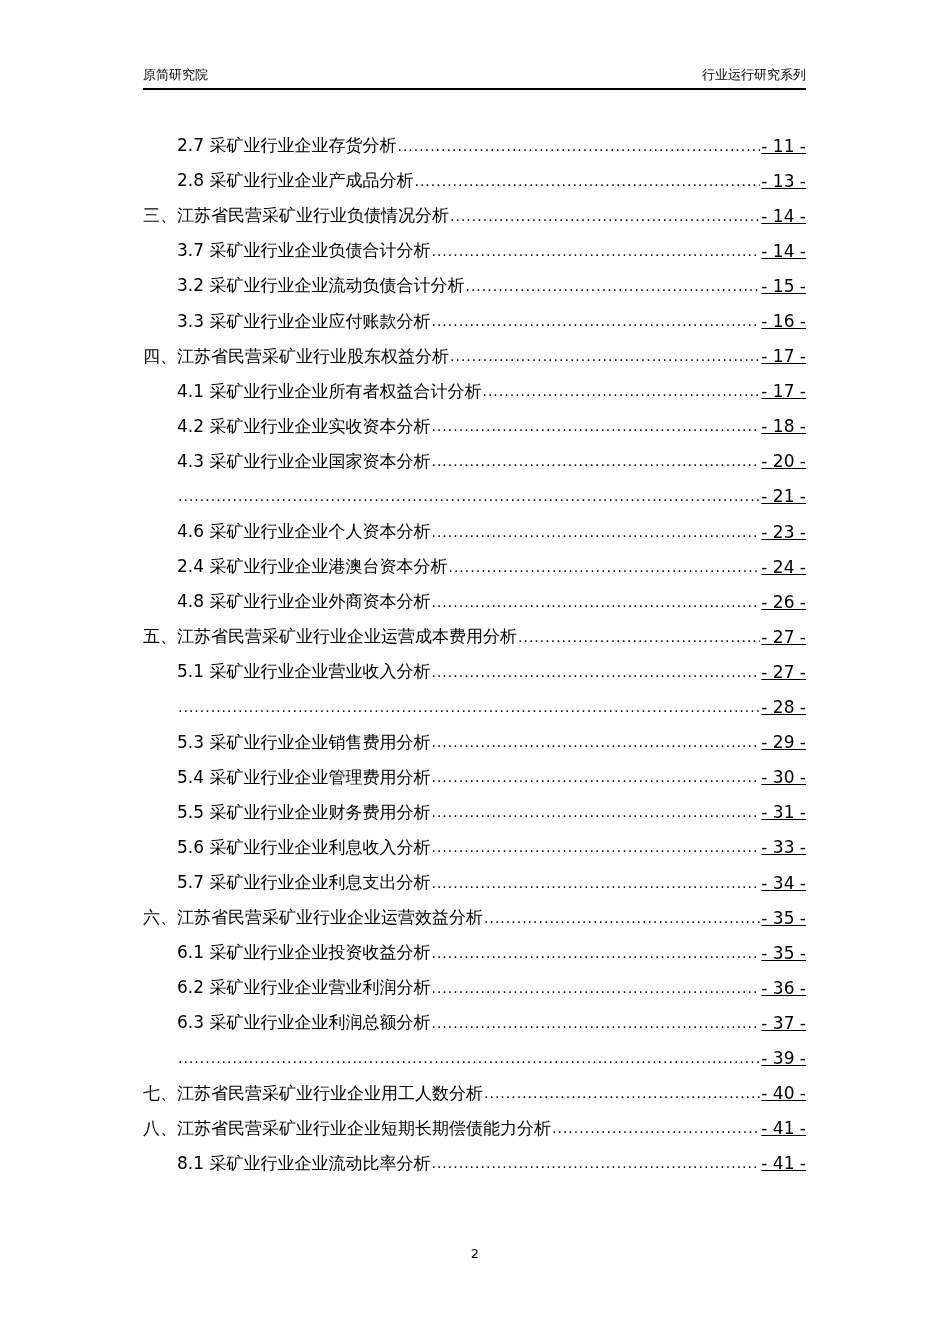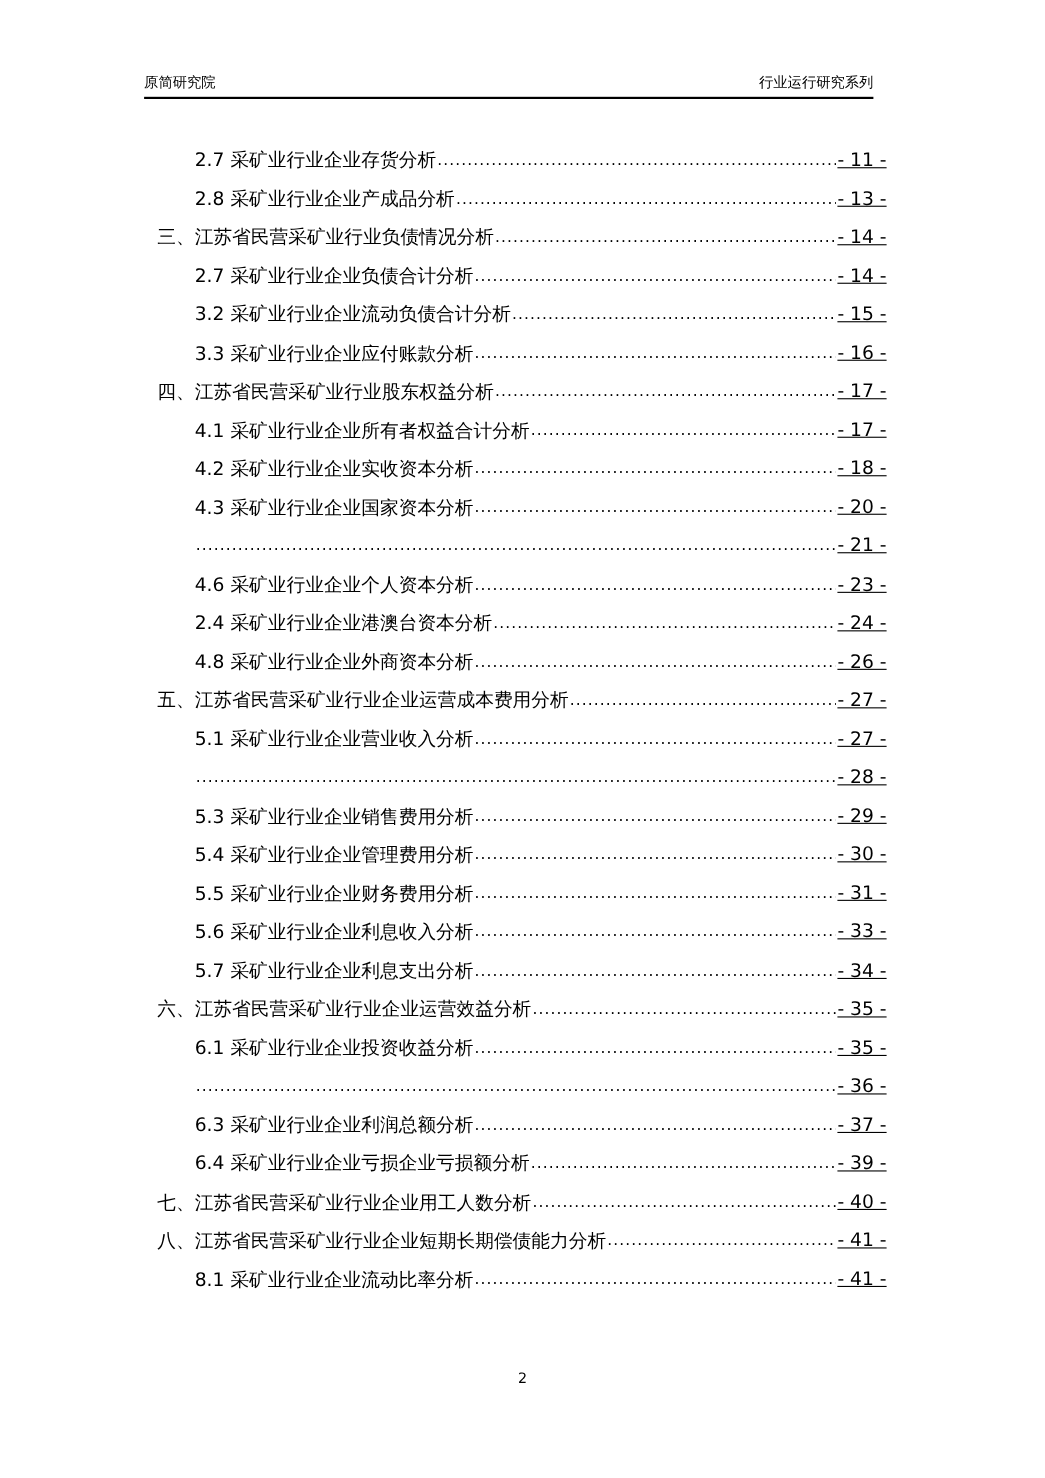--- a/index.html
+++ b/index.html
@@ -1,18 +1,18 @@
 <!DOCTYPE html>
 <html><head>
 <meta charset="utf-8">
 <style>
   html, body { margin: 0; padding: 0; background: #ffffff; }
   body { width: 950px; height: 1344px; position: relative; overflow: hidden;
          font-family: "DejaVu Sans", "Liberation Sans", sans-serif; color: #000; }
-  .header { position: absolute; left: 131px; top: 66px; width: 663px; height: 22px;
+  .header { position: absolute; left: 143px; top: 66px; width: 663px; height: 22px;
             border-bottom: 2px solid #000; }
   .header span { position: absolute; bottom: 4px; font-size: 13px; }
   .header .left { left: 0; }
   .header .right { right: 0; }
   .toc { position: absolute; left: 143px; top: 128px; width: 663px; }
   .row { display: flex; align-items: center; height: 35.1px; font-size: 17px; white-space: nowrap; }
   .row.l2 { padding-left: 34px; }
   .row .title { flex: 0 0 auto; }
   .row .dots { flex: 1 1 auto; overflow: hidden; margin: 0 1px; font-size: 14px; letter-spacing: 1px; color: #000; }
   .row .dots::after { content: "........................................................................................................................................................"; }
@@ -37,21 +37,21 @@
       <span class="title">2.8 采矿业行业企业产成品分析</span>
       <span class="dots"></span>
       <span class="page">- 13 -</span>
     </div>
     <div class="row l1">
       <span class="title">三、江苏省民营采矿业行业负债情况分析</span>
       <span class="dots"></span>
       <span class="page">- 14 -</span>
     </div>
     <div class="row l2">
-      <span class="title">2.7 采矿业行业企业负债合计分析</span>
+      <span class="title">3.7 采矿业行业企业负债合计分析</span>
       <span class="dots"></span>
       <span class="page">- 14 -</span>
     </div>
     <div class="row l2">
       <span class="title">3.2 采矿业行业企业流动负债合计分析</span>
       <span class="dots"></span>
       <span class="page">- 15 -</span>
     </div>
     <div class="row l2">
       <span class="title">3.3 采矿业行业企业应付账款分析</span>
@@ -140,30 +140,30 @@
       <span class="title">六、江苏省民营采矿业行业企业运营效益分析</span>
       <span class="dots"></span>
       <span class="page">- 35 -</span>
     </div>
     <div class="row l2">
       <span class="title">6.1 采矿业行业企业投资收益分析</span>
       <span class="dots"></span>
       <span class="page">- 35 -</span>
     </div>
     <div class="row l2">
+      <span class="title">6.2 采矿业行业企业营业利润分析</span>
       <span class="dots"></span>
       <span class="page">- 36 -</span>
     </div>
     <div class="row l2">
       <span class="title">6.3 采矿业行业企业利润总额分析</span>
       <span class="dots"></span>
       <span class="page">- 37 -</span>
     </div>
     <div class="row l2">
-      <span class="title">6.4 采矿业行业企业亏损企业亏损额分析</span>
       <span class="dots"></span>
       <span class="page">- 39 -</span>
     </div>
     <div class="row l1">
       <span class="title">七、江苏省民营采矿业行业企业用工人数分析</span>
       <span class="dots"></span>
       <span class="page">- 40 -</span>
     </div>
     <div class="row l1">
       <span class="title">八、江苏省民营采矿业行业企业短期长期偿债能力分析</span>

